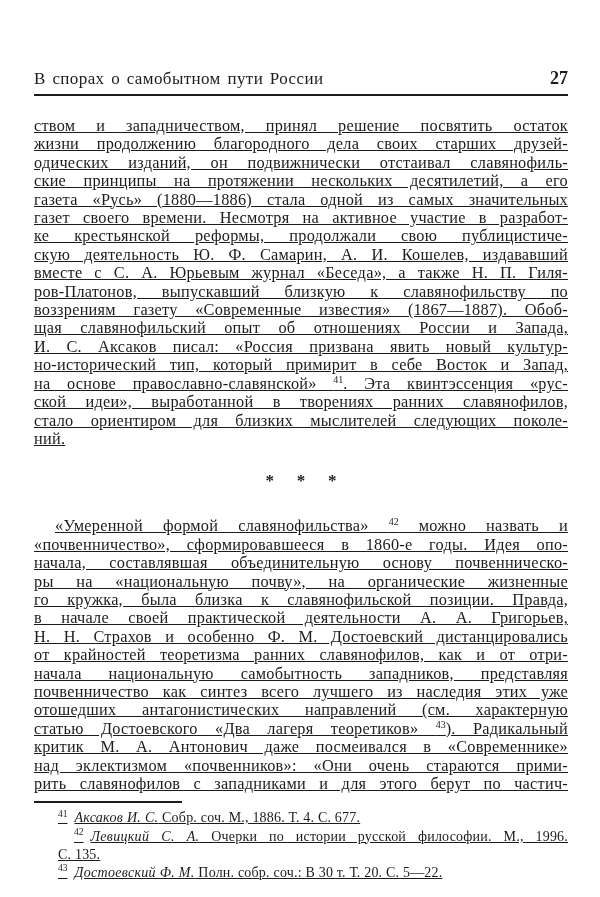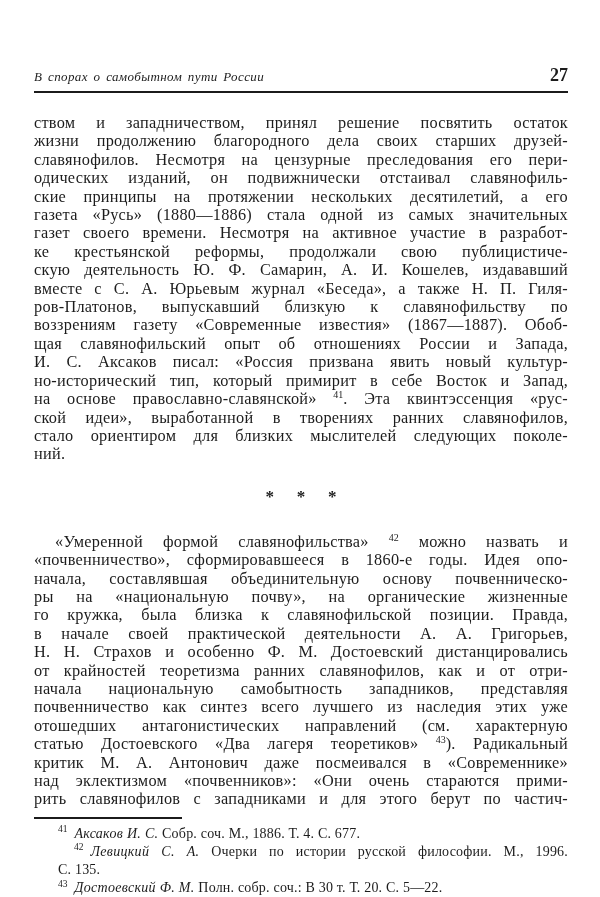--- a/index.html
+++ b/index.html
@@ -22,42 +22,42 @@
   }
   
   .header {
     display: flex;
     justify-content: space-between;
     align-items: baseline;
     border-bottom: 2px solid #1b1b1b;
     padding-bottom: 5px;
   }
   .running-title {
-    font-style: italic;
-    font-size: 13px;
+    font-size: 17px;
     letter-spacing: 0.4px;
     word-spacing: 2px;
     margin-top: 33px;
   }
   .page-number {
     font-weight: bold;
     font-size: 18px;
   }
   
   .body-text {
     margin-top: 21px;
     font-size: 16.3px;
     line-height: 18.4px;
     letter-spacing: 0.25px;
   }
   .paragraph { margin: 0; }
   .line {
     text-align: justify;
     text-align-last: justify;
     white-space: normal;
+    text-decoration: underline;
   }
   .line.last {
     text-align-last: left;
   }
   .paragraph.indent .line:first-child {
     text-indent: 21px;
   }
   sup {
     font-size: 10px;
     line-height: 0;
@@ -111,21 +111,20 @@
 
   <div class="header">
     <span class="running-title">В спорах о самобытном пути России</span>
     <span class="page-number">27</span>
   </div>
 
   <div class="body-text" id="body-text">
       <div class="paragraph">
         <div class="line">ством и западничеством, принял решение посвятить остаток</div>
         <div class="line">жизни продолжению благородного дела своих старших друзей-</div>
-        <div class="line">славянофилов. Несмотря на цензурные преследования его пери-</div>
         <div class="line">одических изданий, он подвижнически отстаивал славянофиль-</div>
         <div class="line">ские принципы на протяжении нескольких десятилетий, а его</div>
         <div class="line">газета «Русь» (1880—1886) стала одной из самых значительных</div>
         <div class="line">газет своего времени. Несмотря на активное участие в разработ-</div>
         <div class="line">ке крестьянской реформы, продолжали свою публицистиче-</div>
         <div class="line">скую деятельность Ю. Ф. Самарин, А. И. Кошелев, издававший</div>
         <div class="line">вместе с С. А. Юрьевым журнал «Беседа», а также Н. П. Гиля-</div>
         <div class="line">ров-Платонов, выпускавший близкую к славянофильству по</div>
         <div class="line">воззрениям газету «Современные известия» (1867—1887). Обоб-</div>
         <div class="line">щая славянофильский опыт об отношениях России и Запада,</div>

